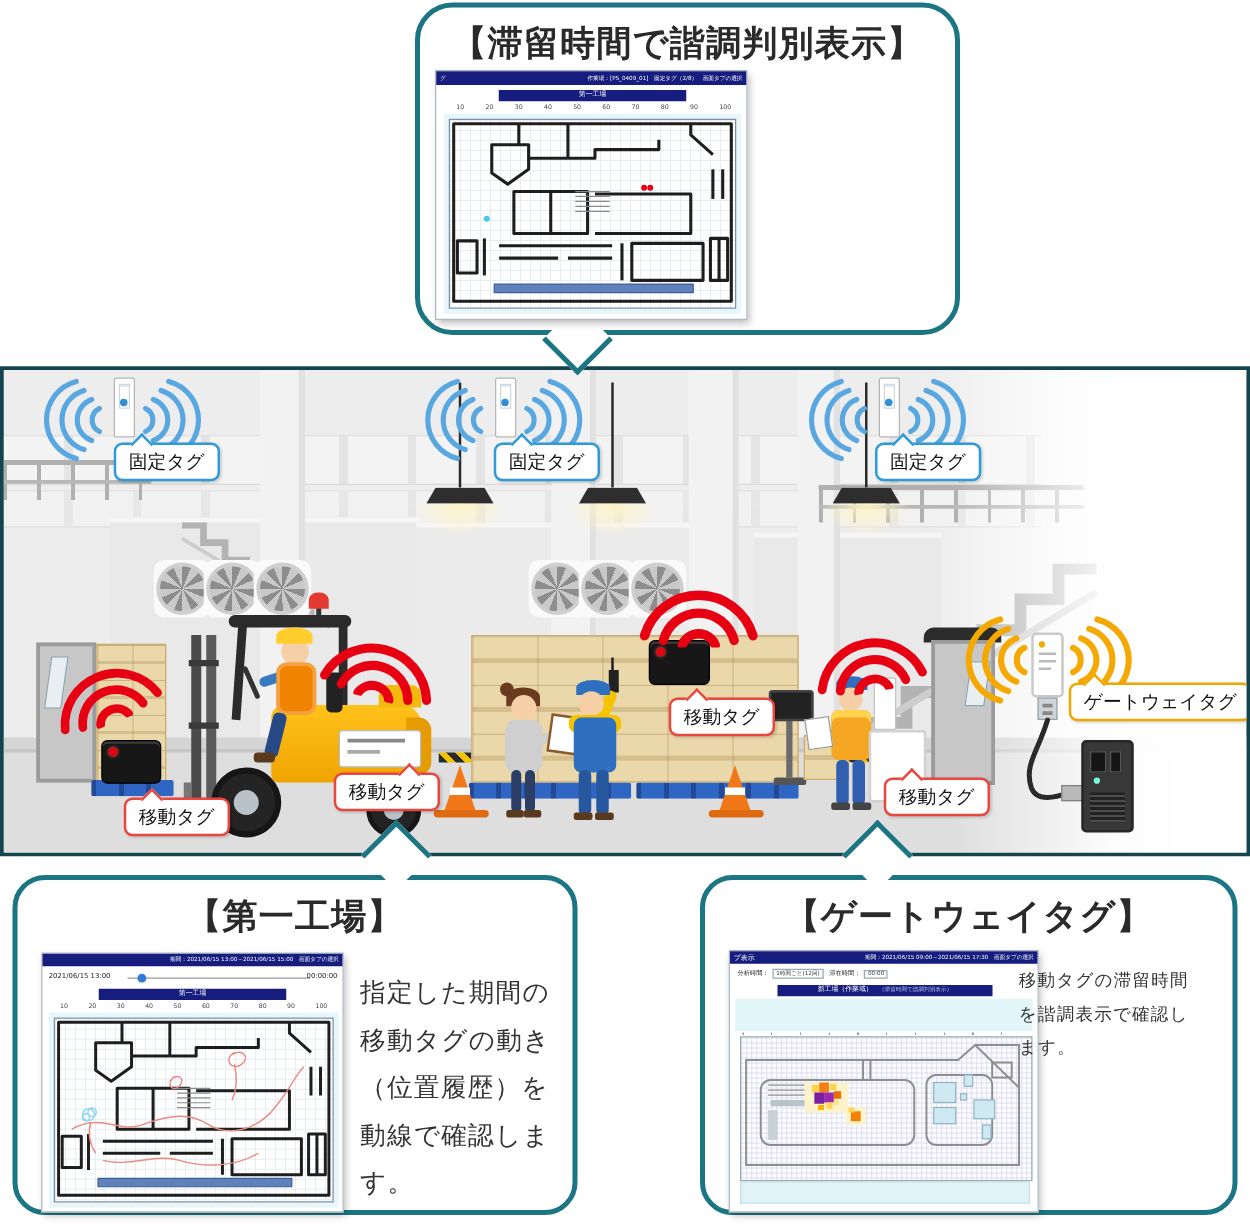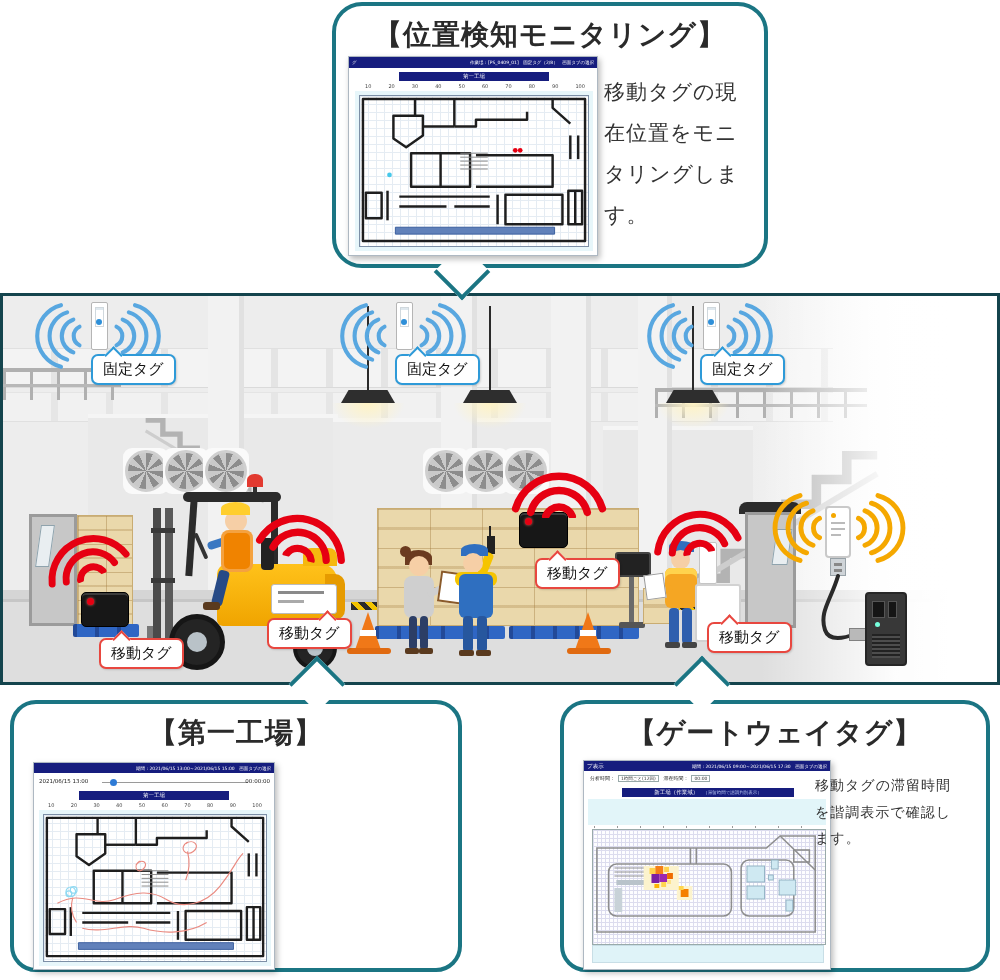--- a/index.html
+++ b/index.html
@@ -196,21 +196,21 @@
           <rect x="76" y="50" width="4" height="4" fill="#fde28a"></rect>
           <rect x="86" y="56" width="16" height="14" fill="#fcf3cd"></rect>
           <rect x="90" y="59" width="8" height="8" fill="#f57f00"></rect>
           <rect x="88" y="56" width="5" height="4" fill="#ffd54f"></rect>
         </g>
       </g>
     </defs>
   </svg>
 
   <div class="callout" style="left:332px;top:2px;width:436px;height:266px">
-    <div class="callout-title" style="top:10px">【位置検知モニタリング】</div>
+    <div class="callout-title" style="top:10px">【滞留時間で諧調判別表示】</div>
   </div>
   <div class="tail tail-down" style="left:442px;top:252px"></div>
 
   <div class="window" style="left:348px;top:56px;width:250px;height:200px">
     <div class="win-header">
       <span>グ</span>
       <span>作業場：[PS_0409_01]　固定タグ（2/8）　画面タブの選択</span>
     </div>
     <div class="area-bar" style="top:15px;left:50px;width:150px">第一工場</div>
     <div class="ticks" style="top:26px;left:16px;width:220px">
@@ -229,21 +229,20 @@
       <div class="map" style="left:4px;top:4px;width:228px;height:150px">
         <svg width="228" height="148" viewBox="0 0 232 150" preserveAspectRatio="none">
           <use href="#floorplan"></use>
           <circle cx="158" cy="55" r="2.4" fill="#e60012"></circle>
           <circle cx="163" cy="55" r="2.4" fill="#e60012"></circle>
           <circle cx="30" cy="80" r="2.4" fill="#45c8ea"></circle>
         </svg>
       </div>
     </div>
   </div>
-  <div class="desc" style="left:604px;top:72px;width:152px">移動タグの現在位置をモニタリングします。</div>
 
   <div class="scene">
 
     <div class="winrow" style="left:0;top:52px;width:830px;height:38px;opacity:.75"></div>
     <div class="winrow" style="left:0;top:96px;width:830px;height:28px;opacity:.5"></div>
     <div class="block" style="left:85px;top:118px;width:250px;height:190px"></div>
     <div class="block" style="left:330px;top:122px;width:240px;height:186px;background:#ebebeb"></div>
     <div class="block" style="left:600px;top:130px;width:150px;height:178px"></div>
     <div class="pillar" style="left:205px;width:36px"></div>
     <div class="pillar" style="left:438px;width:36px"></div>
@@ -449,20 +448,21 @@
       <div class="abs" style="left:8px;top:28px;width:5px;height:5px;border-radius:50%;background:#7fd"></div>
     </div>
 
     <div class="bubble bb-blue" style="left:88px;top:58px"><span>固定タグ</span></div>
     <div class="bubble bb-blue" style="left:392px;top:58px"><span>固定タグ</span></div>
     <div class="bubble bb-blue" style="left:697px;top:58px"><span>固定タグ</span></div>
     <div class="bubble bb-red t-left" style="left:96px;top:342px"><span>移動タグ</span></div>
     <div class="bubble bb-red t-right" style="left:264px;top:322px"><span>移動タグ</span></div>
     <div class="bubble bb-red t-left" style="left:532px;top:262px"><span>移動タグ</span></div>
     <div class="bubble bb-red t-left" style="left:704px;top:326px"><span>移動タグ</span></div>
+    <div class="bubble bb-yellow" style="left:852px;top:250px"><span>ゲートウェイタグ</span></div>
   </div>
 
   <div class="callout" style="left:10px;top:700px;width:452px;height:272px;border-radius:26px">
     <div class="callout-title" style="top:10px">【第一工場】</div>
   </div>
   <div class="tail tail-up" style="left:297px;top:664px"></div>
 
   <div class="window" style="left:33px;top:762px;width:242px;height:208px">
     <div class="win-header" style="height:10px">
       <span></span>
@@ -499,20 +499,21 @@
           </g>
           <g stroke="#8fd9f2" stroke-width="1.3" fill="none">
             <circle cx="28" cy="80" r="5"></circle>
               <circle cx="31" cy="78" r="3.5"></circle>
               <circle cx="26" cy="82" r="3"></circle>
           </g>
         </svg>
       </div>
     </div>
   </div>
+  <div class="desc" style="left:288px;top:776px;width:168px;font-size:20.5px;line-height:1.85">指定した期間の移動タグの動き（位置履歴）を動線で確認します。</div>
 
   <div class="callout" style="left:560px;top:700px;width:430px;height:272px;border-radius:26px">
     <div class="callout-title" style="top:10px">【ゲートウェイタグ】</div>
   </div>
   <div class="tail tail-up" style="left:682px;top:664px"></div>
 
   <div class="window" style="left:583px;top:760px;width:248px;height:210px">
     <div class="win-header" style="height:10px">
       <span style="font-size:5.5px">プ表示</span>
       <span>期間：2021/06/15 09:00～2021/06/15 17:30　画面タブの選択</span>

